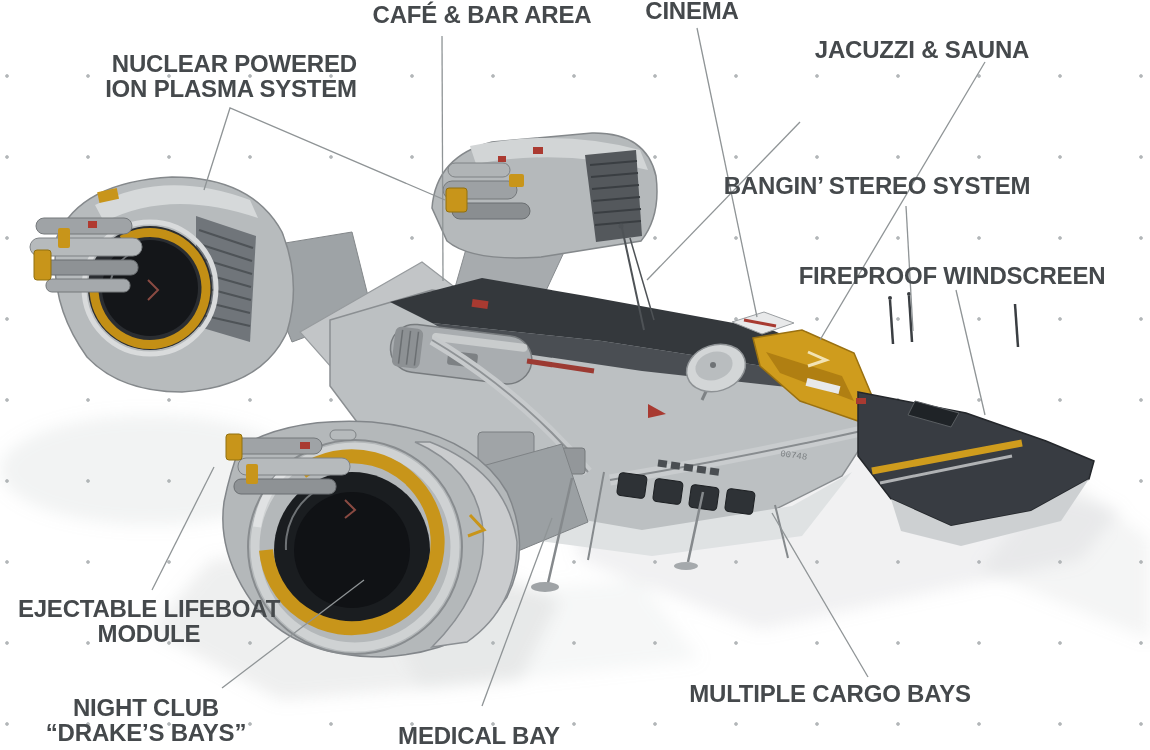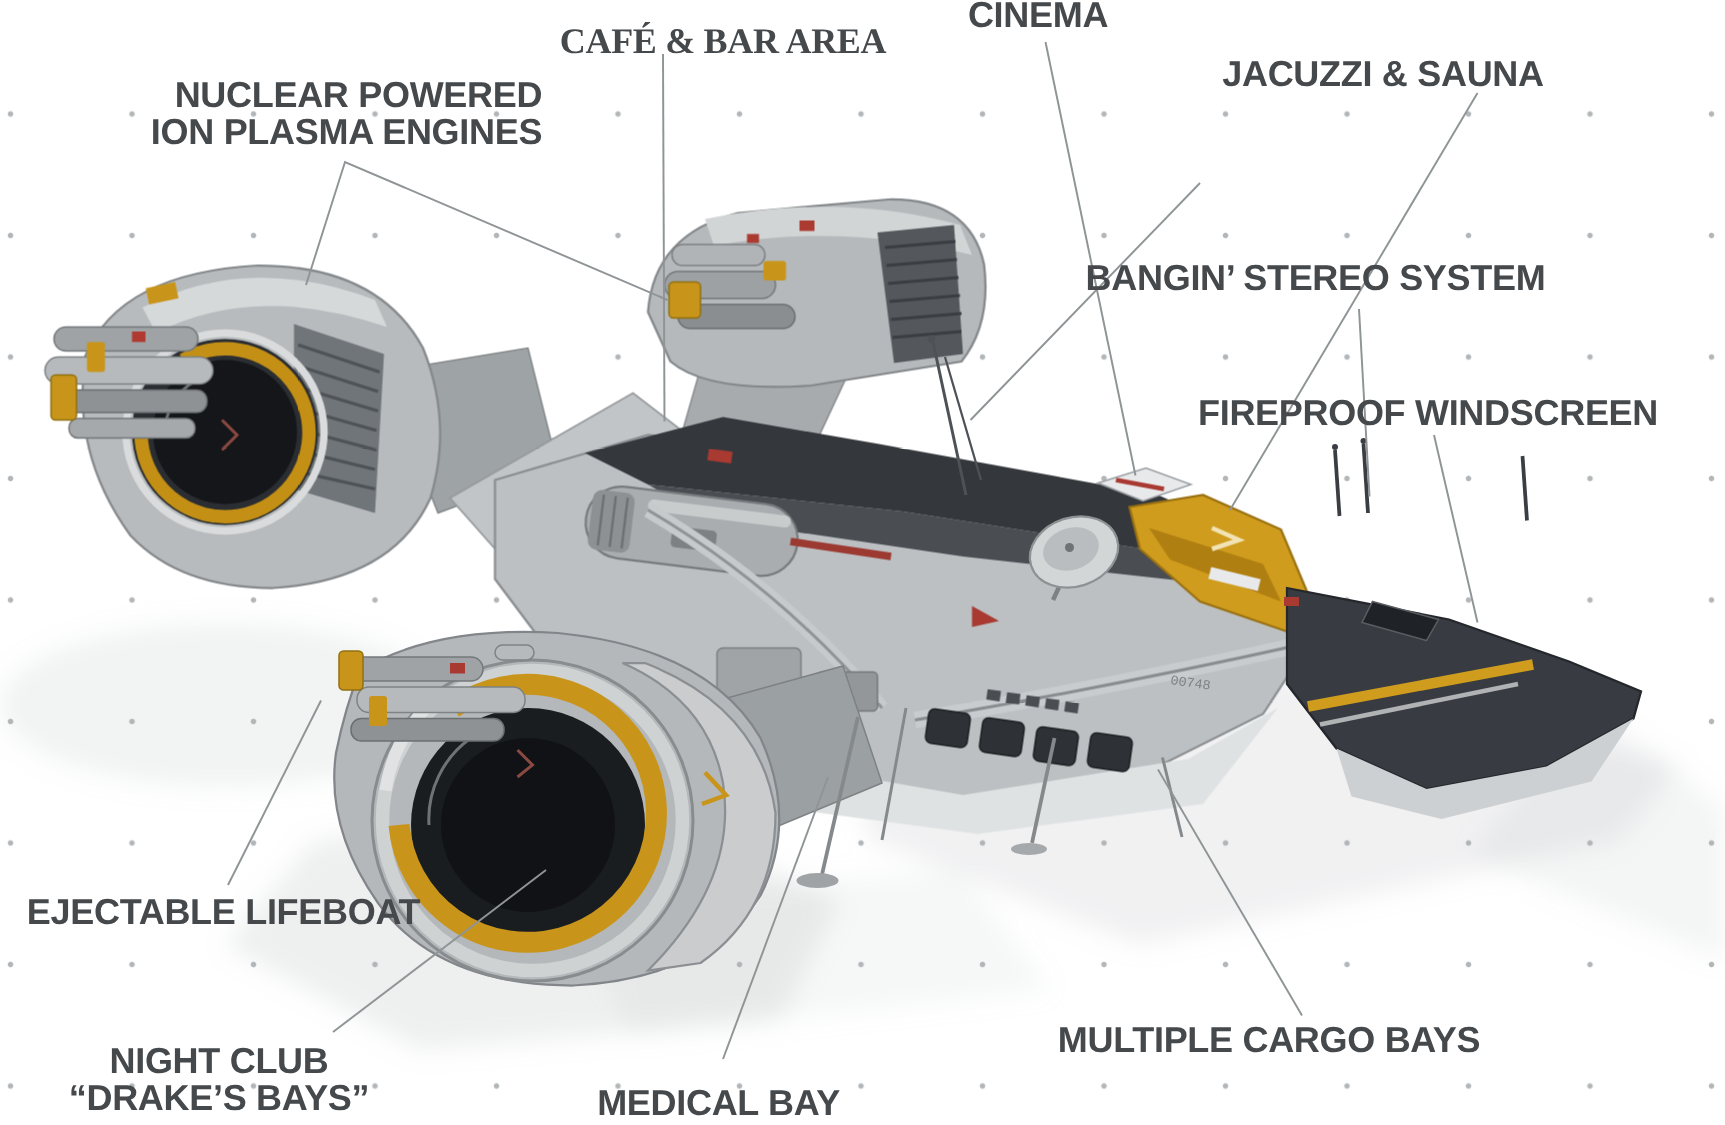--- a/index.html
+++ b/index.html
@@ -212,24 +212,24 @@
       <line x1="956" y1="290" x2="985" y2="415"></line>
       <line x1="152" y1="590" x2="214" y2="467"></line>
       <line x1="222" y1="688" x2="364" y2="580"></line>
       <line x1="482" y1="706" x2="552" y2="518"></line>
       <line x1="868" y1="677" x2="772" y2="513"></line>
     </g>
   </svg>
 
   <div class="lbl" style="left:231px;top:51px;text-align:right;">
     <span>NUCLEAR POWERED</span>
-    <span>ION PLASMA ENGINES</span>
-  </div>
-
-  <div class="lbl" style="left:482px;top:16px;font-family:Liberation Serif, serif;">
+    <span>ION PLASMA SYSTEM</span>
+  </div>
+
+  <div class="lbl" style="left:482px;top:2px;">
     <span>CAFÉ &amp; BAR AREA</span>
   </div>
 
   <div class="lbl" style="left:692px;top:-2px;">
     <span>CINEMA</span>
   </div>
 
 
   <div class="lbl" style="left:922px;top:37px;">
     <span>JACUZZI &amp; SAUNA</span>
@@ -238,28 +238,29 @@
   <div class="lbl" style="left:877px;top:173px;">
     <span>BANGIN’ STEREO SYSTEM</span>
   </div>
 
   <div class="lbl" style="left:952px;top:263px;">
     <span>FIREPROOF WINDSCREEN</span>
   </div>
 
   <div class="lbl" style="left:149px;top:596px;">
     <span>EJECTABLE LIFEBOAT</span>
+    <span>MODULE</span>
   </div>
 
   <div class="lbl" style="left:146px;top:695px;">
     <span>NIGHT CLUB</span>
     <span>“DRAKE’S BAYS”</span>
   </div>
 
   <div class="lbl" style="left:479px;top:723px;text-align:right;">
     <span>MEDICAL BAY</span>
   </div>
 
-  <div class="lbl" style="left:830px;top:681px;margin-left:16px;">
+  <div class="lbl" style="left:830px;top:681px;">
     <span>MULTIPLE CARGO BAYS</span>
   </div>
 
 </div>
 
 </body></html>

